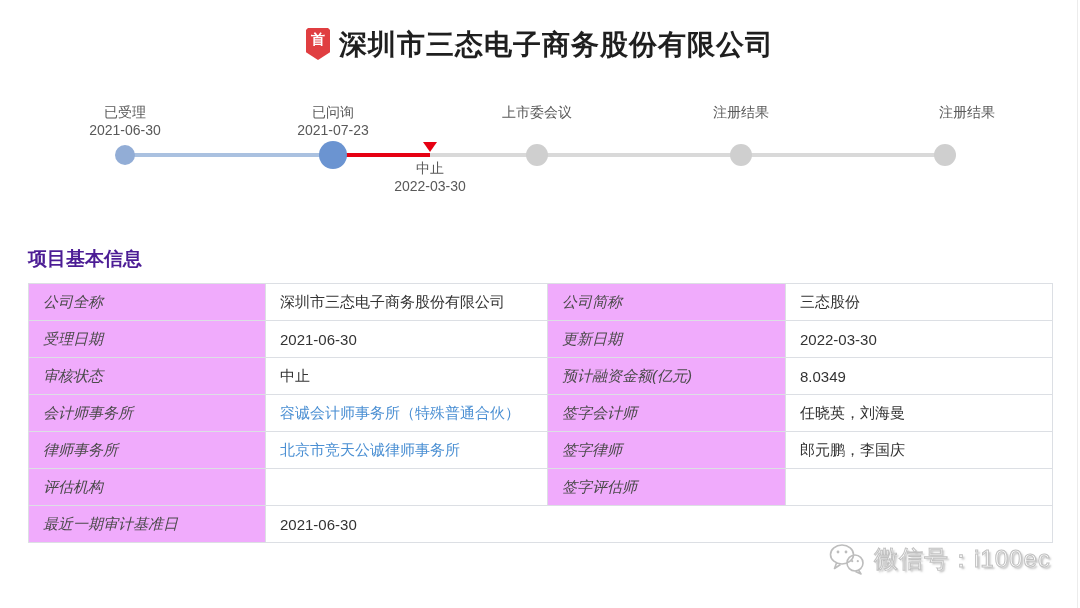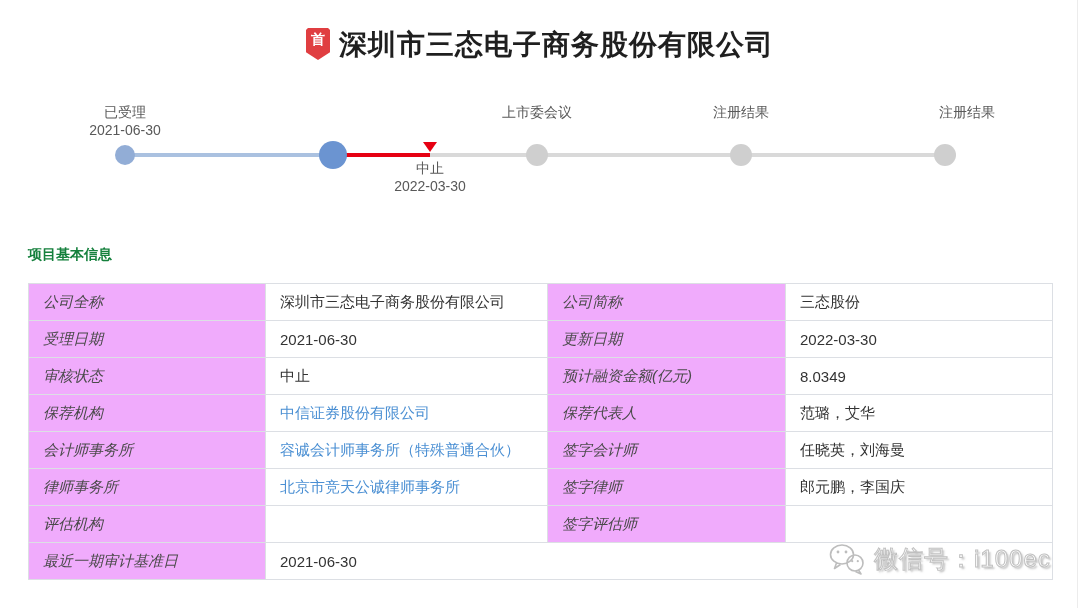--- a/index.html
+++ b/index.html
@@ -33,21 +33,21 @@
   .tl-dot.pending{width:22px;height:22px;background:#cfcfcf;top:49px;}
   .tl-arrow{
     position:absolute;width:0;height:0;top:47px;
     border-left:7px solid transparent;border-right:7px solid transparent;
     border-top:10px solid #e60012;
   }
   .tl-interrupt{position:absolute;width:160px;text-align:center;top:64px;}
   .tl-interrupt div{font-size:14px;color:#595959;line-height:18px;}
 
   
-  .section-title{position:absolute;top:246px;left:28px;font-size:14px;font-weight:bold;color:#15803d;}
+  .section-title{position:absolute;top:246px;left:28px;font-size:19px;font-weight:bold;color:#4c1d95;}
   .info-table{
     position:absolute;top:283px;left:28px;width:1024px;
     border-collapse:collapse;table-layout:fixed;font-size:15px;
   }
   .info-table td{
     border:1px solid #dcdfe4;height:37px;box-sizing:border-box;
     padding:0 14px;vertical-align:middle;white-space:nowrap;overflow:hidden;
   }
   .info-table td.lbl{background:#f0abfc;color:#4a4a4a;font-style:italic;}
   .info-table td.val{background:#ffffff;color:#333;}
@@ -73,20 +73,24 @@
     <span>首</span>
   </div>
   <div class="hdr-title">深圳市三态电子商务股份有限公司</div>
 </div>
 
 <div class="tl">
 
   <div class="tl-step" style="left:35px;">
     <div class="tl-step-name">已受理</div>
     <div class="tl-step-date">2021-06-30</div>
+  </div>
+  <div class="tl-step" style="left:243px;">
+    <div class="tl-step-name">已问询</div>
+    <div class="tl-step-date">2021-07-23</div>
   </div>
   <div class="tl-step" style="left:447px;">
     <div class="tl-step-name">上市委会议</div>
     <div class="tl-step-date"></div>
   </div>
   <div class="tl-step" style="left:651px;">
     <div class="tl-step-name">注册结果</div>
     <div class="tl-step-date"></div>
   </div>
   <div class="tl-step" style="left:877px;">
@@ -135,28 +139,20 @@
       <td class="lbl">更新日期</td>
       <td class="val">2022-03-30</td>
     </tr>
     <tr>
       <td class="lbl">审核状态</td>
       <td class="val">中止</td>
       <td class="lbl">预计融资金额(亿元)</td>
       <td class="val">8.0349</td>
     </tr>
     <tr>
-      <td class="lbl">保荐机构</td>
-      <td class="val">
-        <a class="cell-link">中信证券股份有限公司</a>
-      </td>
-      <td class="lbl">保荐代表人</td>
-      <td class="val">范璐，艾华</td>
-    </tr>
-    <tr>
       <td class="lbl">会计师事务所</td>
       <td class="val">
         <a class="cell-link">容诚会计师事务所（特殊普通合伙）</a>
       </td>
       <td class="lbl">签字会计师</td>
       <td class="val">任晓英，刘海曼</td>
     </tr>
     <tr>
       <td class="lbl">律师事务所</td>
       <td class="val">

